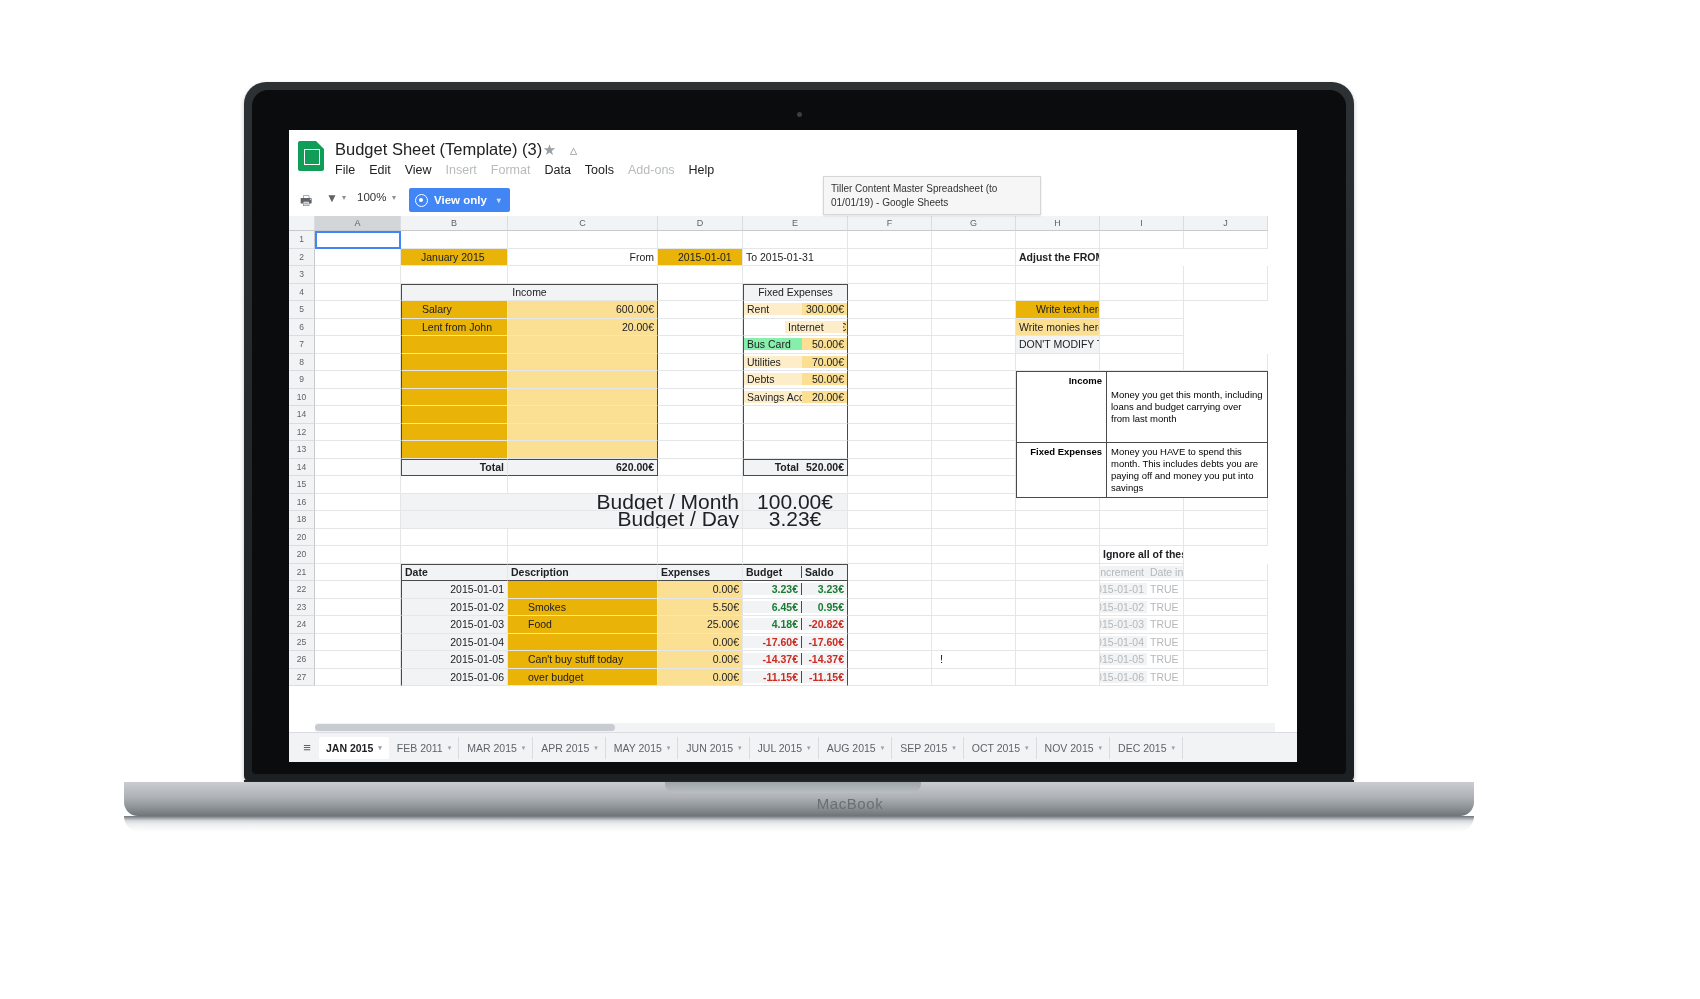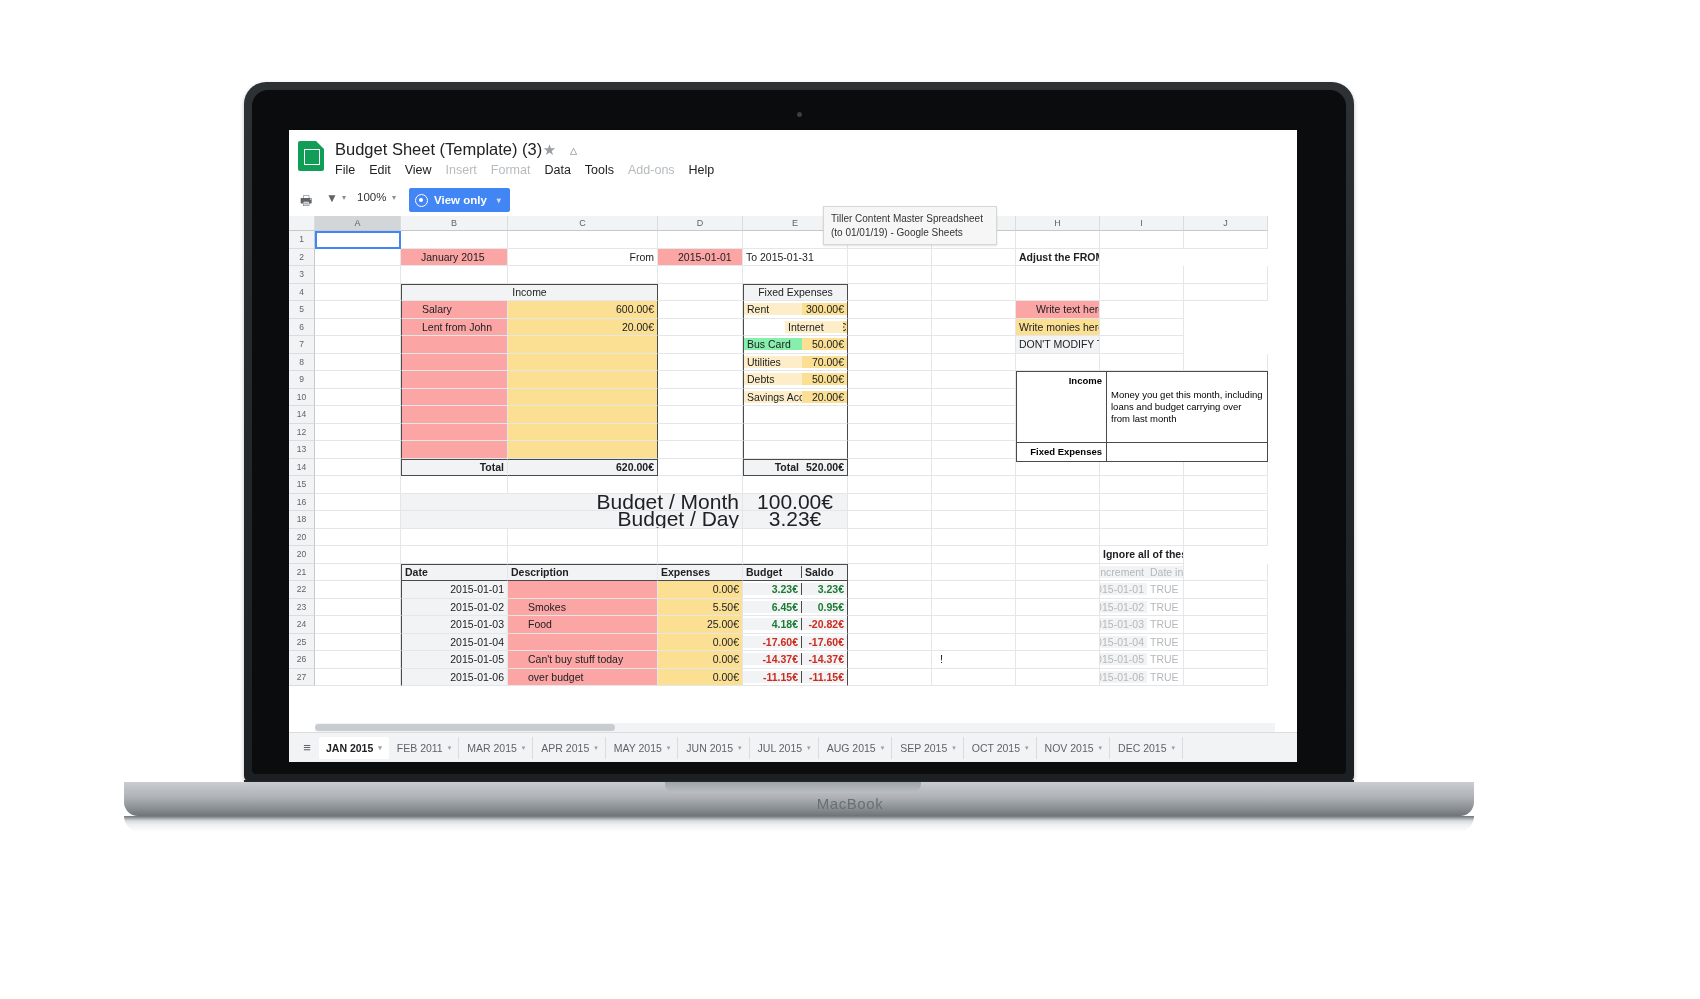--- a/index.html
+++ b/index.html
@@ -104,21 +104,21 @@
   .tb-viewonly{
     position:absolute; left:120px; top:4px; height:24px; padding:0 9px 0 6px;
     background:#4285f4; border-radius:2px; display:flex; align-items:center; gap:6px;
     color:#fff; font-size:11.5px; font-weight:bold;
   }
   .tb-eye{ width:13px; height:13px; border:1.6px solid #fff; border-radius:50%; position:relative;}
   .tb-eye::after{content:"";position:absolute;left:3.2px;top:3.2px;width:4px;height:4px;border-radius:50%;background:#fff;}
   .tb-vo-caret{ color:#cfe0fd; font-size:8px; margin-left:4px;}
 
   .gs-tooltip{
-    position:absolute; left:534px; top:76px; width:174px; padding:5px 7px;
+    position:absolute; left:534px; top:46px; width:218px; padding:5px 7px;
     background:#f6f6f6; border:1px solid #d6d6d6; font-size:10px; color:#333; line-height:1.35;
     box-shadow:0 1px 2px rgba(0,0,0,.12); z-index:30;
   }
 
   
   .grid { position:absolute; left:0; top:86px; width:1008px; height:510px; background:#fff; overflow:hidden;}
   .colhead-row{ position:absolute; left:0; top:0; height:15px; display:flex; }
   .ch { height:15px; background:#f1f3f4; border-right:1px solid #dadce0; border-bottom:1px solid #c6cacd;
         font-size:9px; color:#5f6368; display:flex; align-items:center; justify-content:center;}
   .ch.corner{ background:#f1f3f4; }
@@ -131,21 +131,21 @@
   .cell{
     border-right:1px solid #e4e6e8; border-bottom:1px solid #e4e6e8;
     font-size:10.5px; color:#202124; padding:0 3px; display:flex; align-items:center;
     overflow:hidden; white-space:nowrap; background:#fff;
   }
   .r  { justify-content:flex-end; }
   .c  { justify-content:center; }
   .b  { font-weight:bold; }
   .selcell{ outline:2px solid #4285f4; outline-offset:-2px; }
 
-  .bg-l { background:#fca5a5;padding-left:20px; }   
+  .bg-l { background:#eab308;padding-left:20px; }   
   .bg-d { background:#fbdf93; }   
   .bg-g { background:#f1f3f4; }
   .pos  { color:#1d7a33; font-weight:bold; }
   .neg  { color:#cc2b20; font-weight:bold; }
   .muted{ color:#b5b8bb; }
 
   .bt { border-top:1px solid #4a4a4a; }
   .bb { border-bottom:1px solid #4a4a4a; }
   .bl { border-left:1px solid #4a4a4a; }
   .br2{ border-right:1px solid #4a4a4a; }
@@ -633,20 +633,21 @@
             </div>
           </div>
         <div class="exclaim">!</div>
       <div style="position: absolute; left: 727px; top: 155px; width: 252px; border: 1px solid rgb(74, 74, 74); background: rgb(255, 255, 255);">
             <div style="display: flex;">
               <div style="flex: 0 0 90px; display: flex; align-items: flex-start; justify-content: flex-end; padding: 3px 4px 4px 2px; font-size: 9.5px; font-weight: bold; border-right: 1px solid rgb(74, 74, 74);">Income</div>
               <div style="flex: 1 1 0%; padding: 17px 4px; font-size: 9.5px; line-height: 12px;">Money you get this month, including loans and budget carrying over from last month</div>
             </div>
             <div style="display: flex; border-top: 1px solid rgb(74, 74, 74);">
               <div style="flex: 0 0 90px; display: flex; align-items: flex-start; justify-content: flex-end; padding: 3px 4px 4px 2px; font-size: 9.5px; font-weight: bold; border-right: 1px solid rgb(74, 74, 74);">Fixed Expenses</div>
+              <div style="flex: 1 1 0%; padding: 3px 4px; font-size: 9.5px; line-height: 12px;">Money you HAVE to spend this month. This includes debts you are paying off and money you put into savings</div>
             </div>
           </div>
         </div>
 
       <div class="hscroll">
           <i></i>
         </div>
 
       <div class="gs-tabs">
         <div class="tabs-menu">≡</div>

